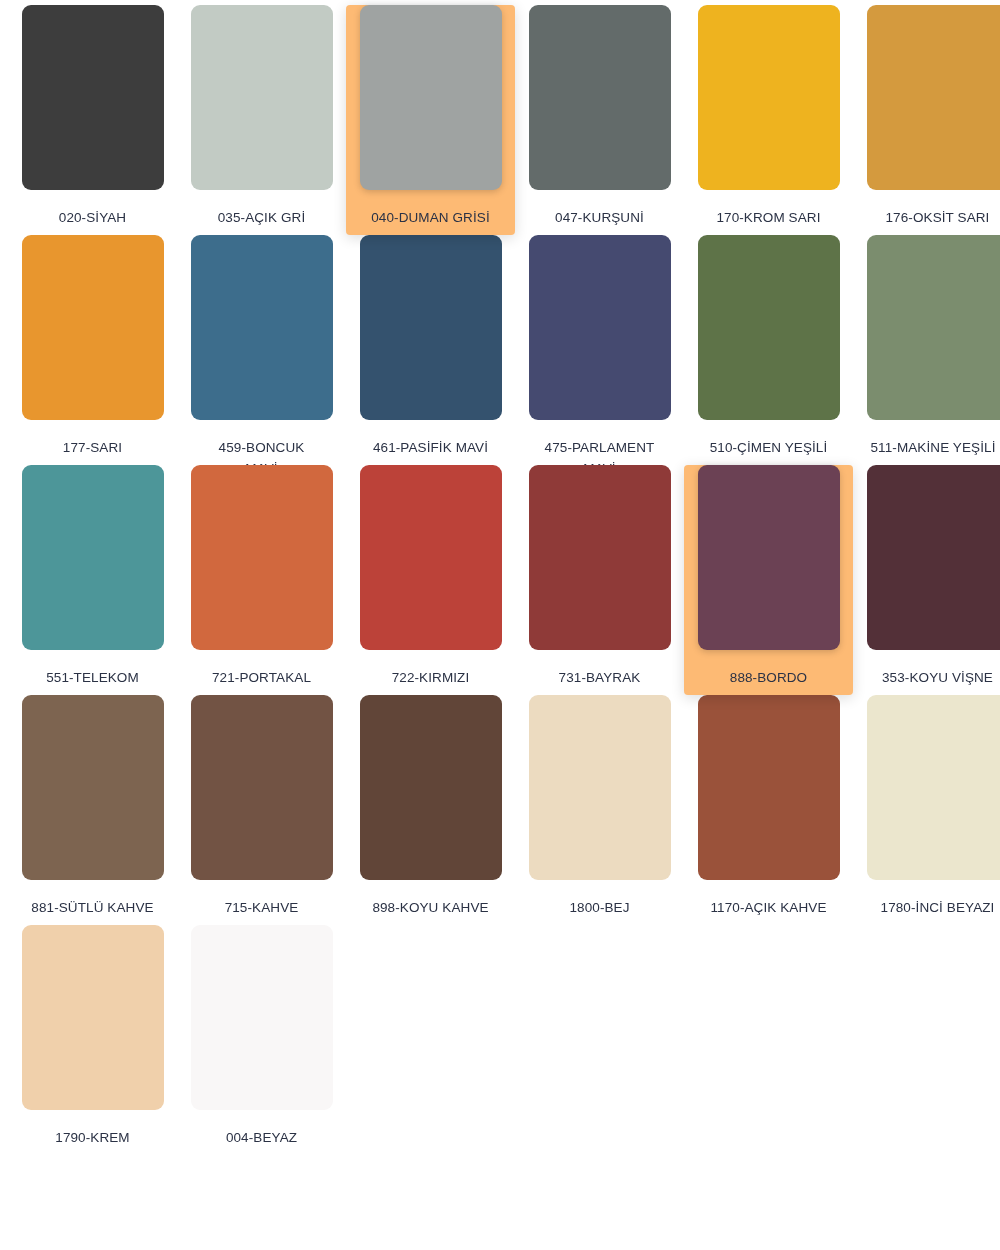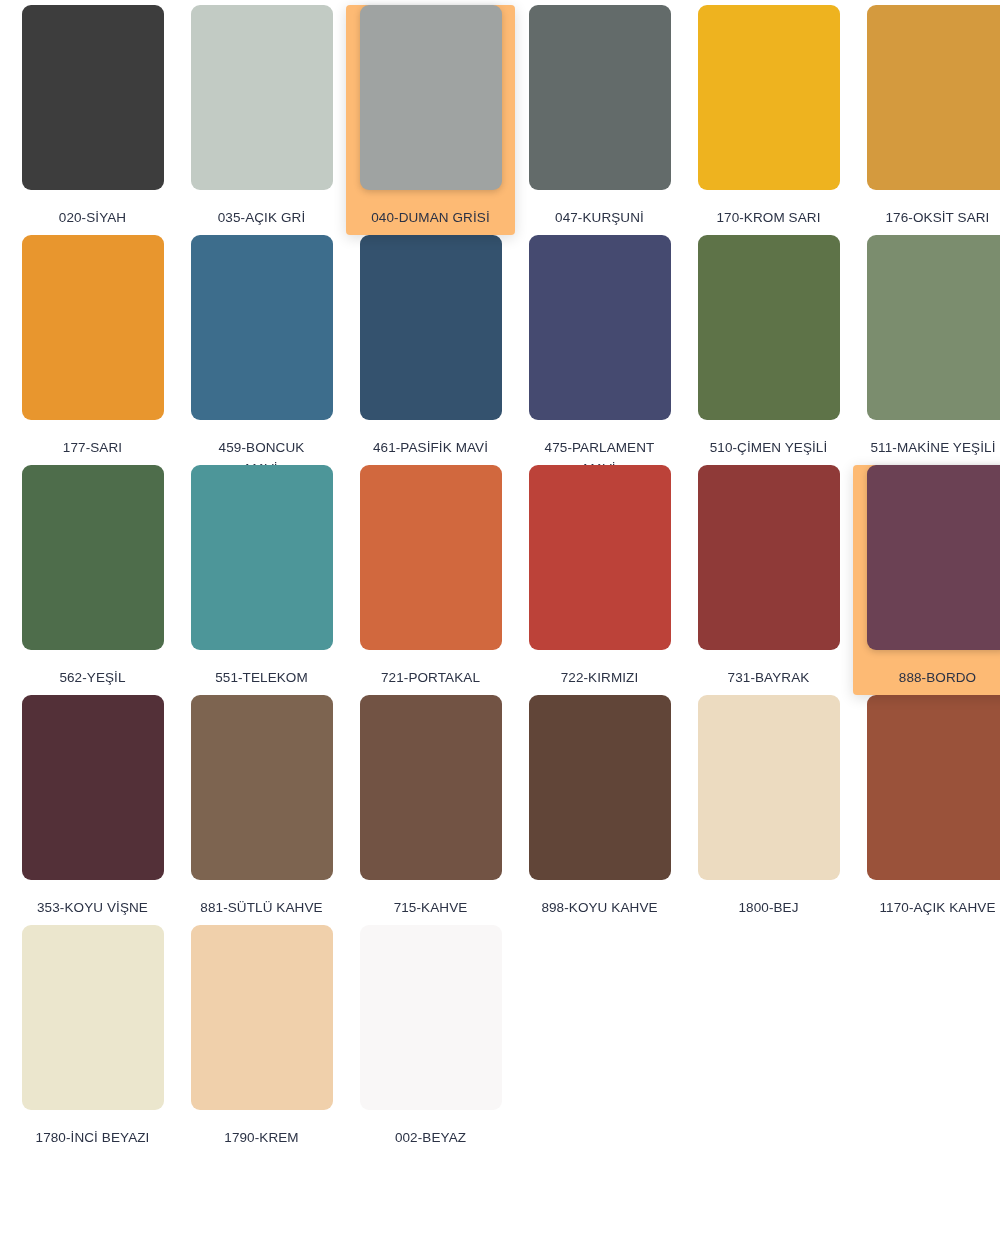--- a/index.html
+++ b/index.html
@@ -118,24 +118,20 @@
     </div>
     <div class="swatch-card">
       <div class="swatch-chip" title="510-ÇİMEN YEŞİLİ" style="background-color: rgb(94, 115, 72);"></div>
       <div class="swatch-label">510-ÇİMEN YEŞİLİ</div>
     </div>
     <div class="swatch-card">
       <div class="swatch-chip" title="511-MAKİNE YEŞİLİ" style="background-color: rgb(123, 141, 110);"></div>
       <div class="swatch-label wide">511-MAKİNE YEŞİLİ</div>
     </div>
     <div class="swatch-card">
-      <div class="swatch-chip" title="562-YEŞİL" style="background-color: rgb(78, 109, 75);"></div>
-      <div class="swatch-label">562-YEŞİL</div>
-    </div>
-    <div class="swatch-card">
       <div class="swatch-chip" title="551-TELEKOM" style="background-color: rgb(77, 150, 153);"></div>
       <div class="swatch-label">551-TELEKOM</div>
     </div>
     <div class="swatch-card">
       <div class="swatch-chip" title="721-PORTAKAL" style="background-color: rgb(209, 104, 62);"></div>
       <div class="swatch-label">721-PORTAKAL</div>
     </div>
     <div class="swatch-card">
       <div class="swatch-chip" title="722-KIRMIZI" style="background-color: rgb(188, 66, 57);"></div>
       <div class="swatch-label">722-KIRMIZI</div>
@@ -175,15 +171,15 @@
     <div class="swatch-card">
       <div class="swatch-chip" title="1780-İNCİ BEYAZI" style="background-color: rgb(235, 230, 205);"></div>
       <div class="swatch-label">1780-İNCİ BEYAZI</div>
     </div>
     <div class="swatch-card">
       <div class="swatch-chip" title="1790-KREM" style="background-color: rgb(240, 208, 171);"></div>
       <div class="swatch-label">1790-KREM</div>
     </div>
     <div class="swatch-card">
       <div class="swatch-chip" title="001-BEYAZ" style="background-color: rgb(249, 247, 247);"></div>
-      <div class="swatch-label">002-BEYAZ</div>
+      <div class="swatch-label">004-BEYAZ</div>
     </div>
   </div>
 
 </body></html>

